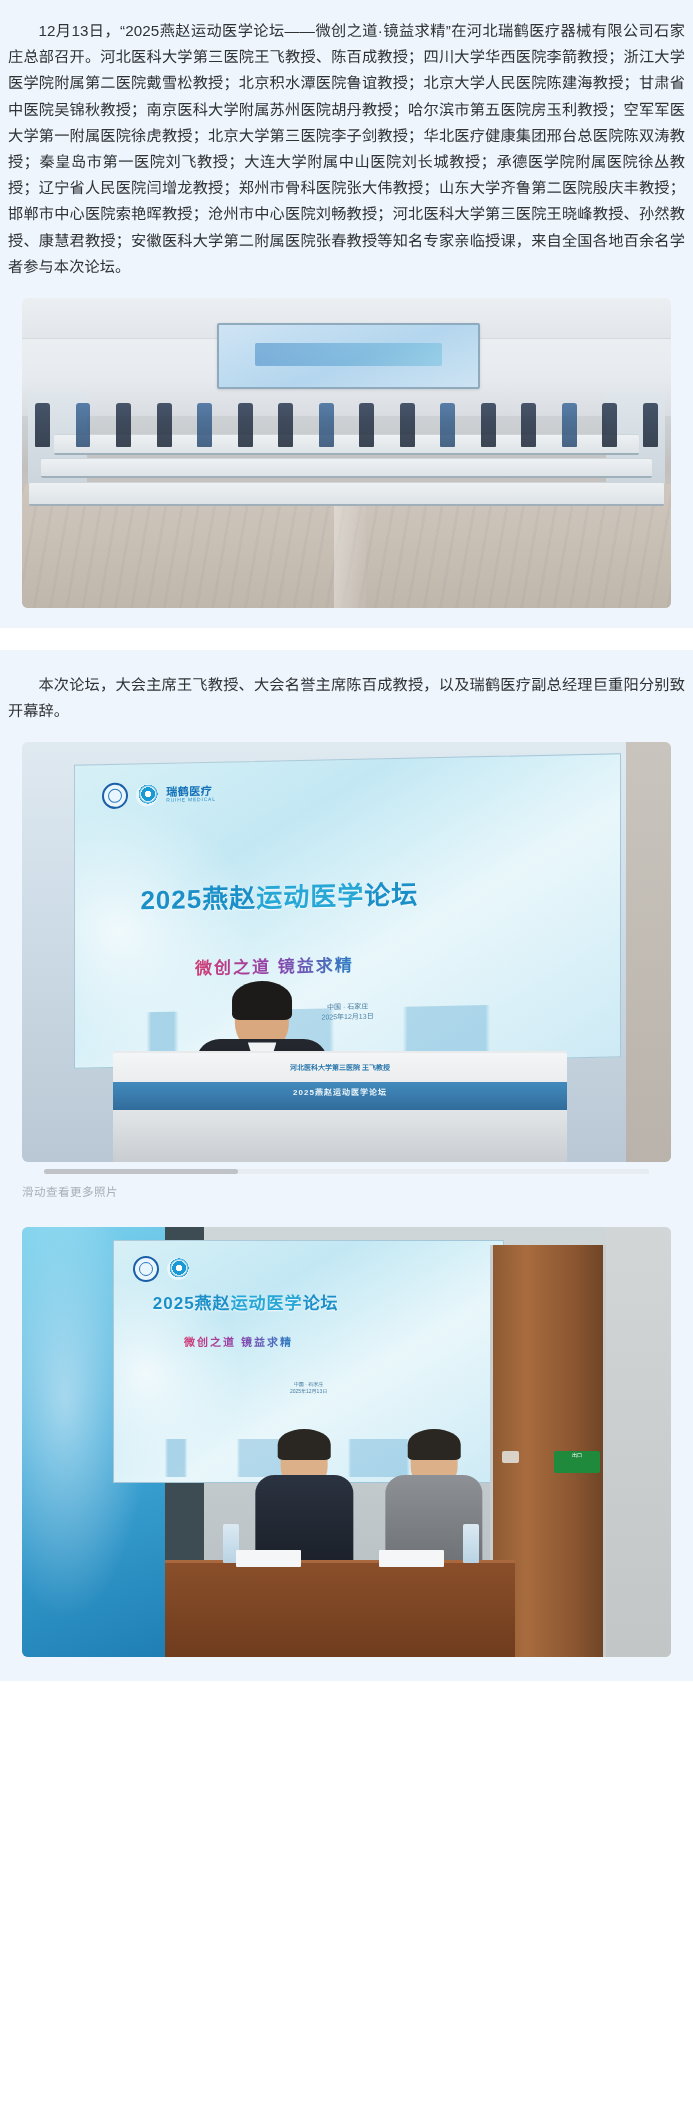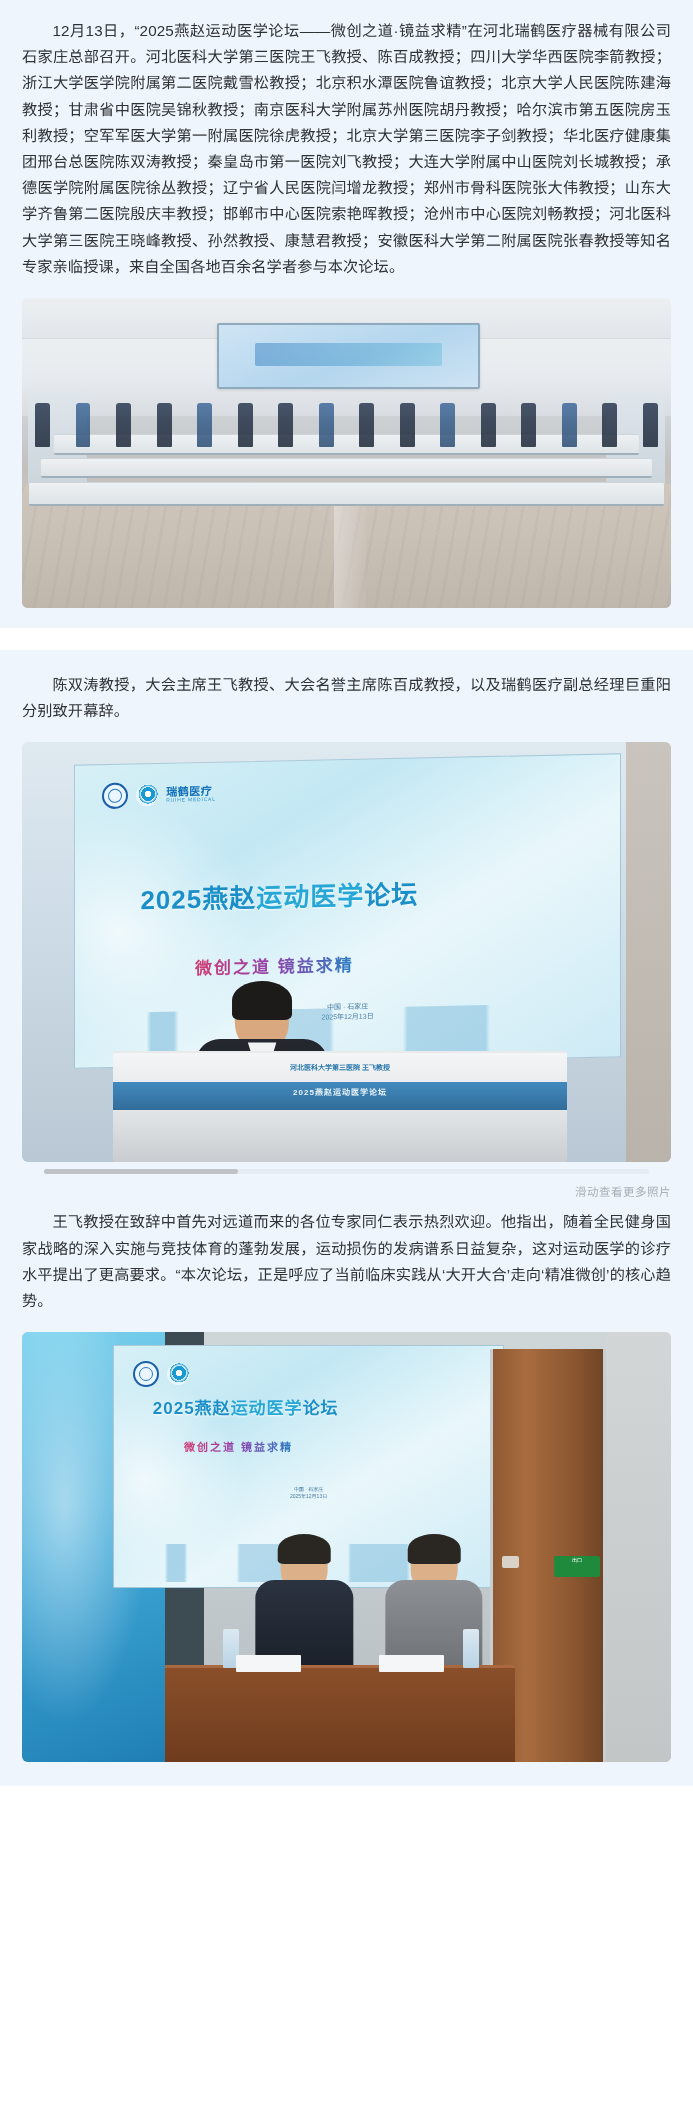--- a/index.html
+++ b/index.html
@@ -38,21 +38,21 @@
 
   
   .para {
     font-size: 15.2px;
     line-height: 26.2px;
     color: #2f3336;
     text-align: justify;
     text-justify: inter-ideograph;
     letter-spacing: 0.1px;
     margin: 0;
-    padding: 0 22px;
+    padding: 0 8px;
     text-indent: 2em;
     font-family: "Liberation Sans", "DejaVu Sans", sans-serif;
   }
   .para + .para {
     margin-top: 14px;
   }
 
   
   .photo-wrap {
     padding: 0 22px;
@@ -345,21 +345,21 @@
     border-radius: 3px;
     position: relative;
   }
   .scroll-thumb {
     position: absolute; left: 0; top: 0;
     width: 32%; height: 100%;
     background: #bfc3c7;
     border-radius: 3px;
   }
   .scroll-caption {
-    text-align: right;
+    text-align: left;
     font-size: 11.5px;
     color: #a8b0b8;
     margin-top: 9px;
     letter-spacing: .5px;
   }
 </style>
 </head>
 <body>
 
 <div class="page">
@@ -401,21 +401,21 @@
           </div>
         </div>
       </div>
     </div>
   </section>
 
   <div class="card-gap"></div>
 
   <section class="card card-2">
 
-    <p class="para">陈双涛教授，大会主席王飞教授、大会名誉主席陈百成教授，以及瑞鹤医疗副总经理巨重阳分别致开幕辞。</p>
+    <p class="para">本次论坛，大会主席王飞教授、大会名誉主席陈百成教授，以及瑞鹤医疗副总经理巨重阳分别致开幕辞。</p>
 
     <div class="photo-wrap">
       <div class="photo photo-2">
         <div class="stage">
           <div class="stage-dark-r"></div>
           <div class="slide">
             <div class="slide-glow"></div>
             <div class="slide-logos">
               <span class="logo-circle"></span>
               <span class="logo-swirl"></span>
@@ -449,21 +449,20 @@
       </div>
 
       <div class="scroll-track">
         <div class="scroll-thumb"></div>
       </div>
       <div class="scroll-caption">滑动查看更多照片</div>
     </div>
 
     <div style="height:10px"></div>
 
-    <p class="para">王飞教授在致辞中首先对远道而来的各位专家同仁表示热烈欢迎。他指出，随着全民健身国家战略的深入实施与竞技体育的蓬勃发展，运动损伤的发病谱系日益复杂，这对运动医学的诊疗水平提出了更高要求。“本次论坛，正是呼应了当前临床实践从‘大开大合’走向‘精准微创’的核心趋势。</p>
 
 
     <div class="photo-wrap">
       <div class="photo photo-3">
         <div class="room3">
           <div class="r3-left-panel"></div>
           <div class="r3-dark-strip"></div>
           <div class="slide slide-3">
             <div class="slide-glow"></div>
             <div class="slide-logos">

